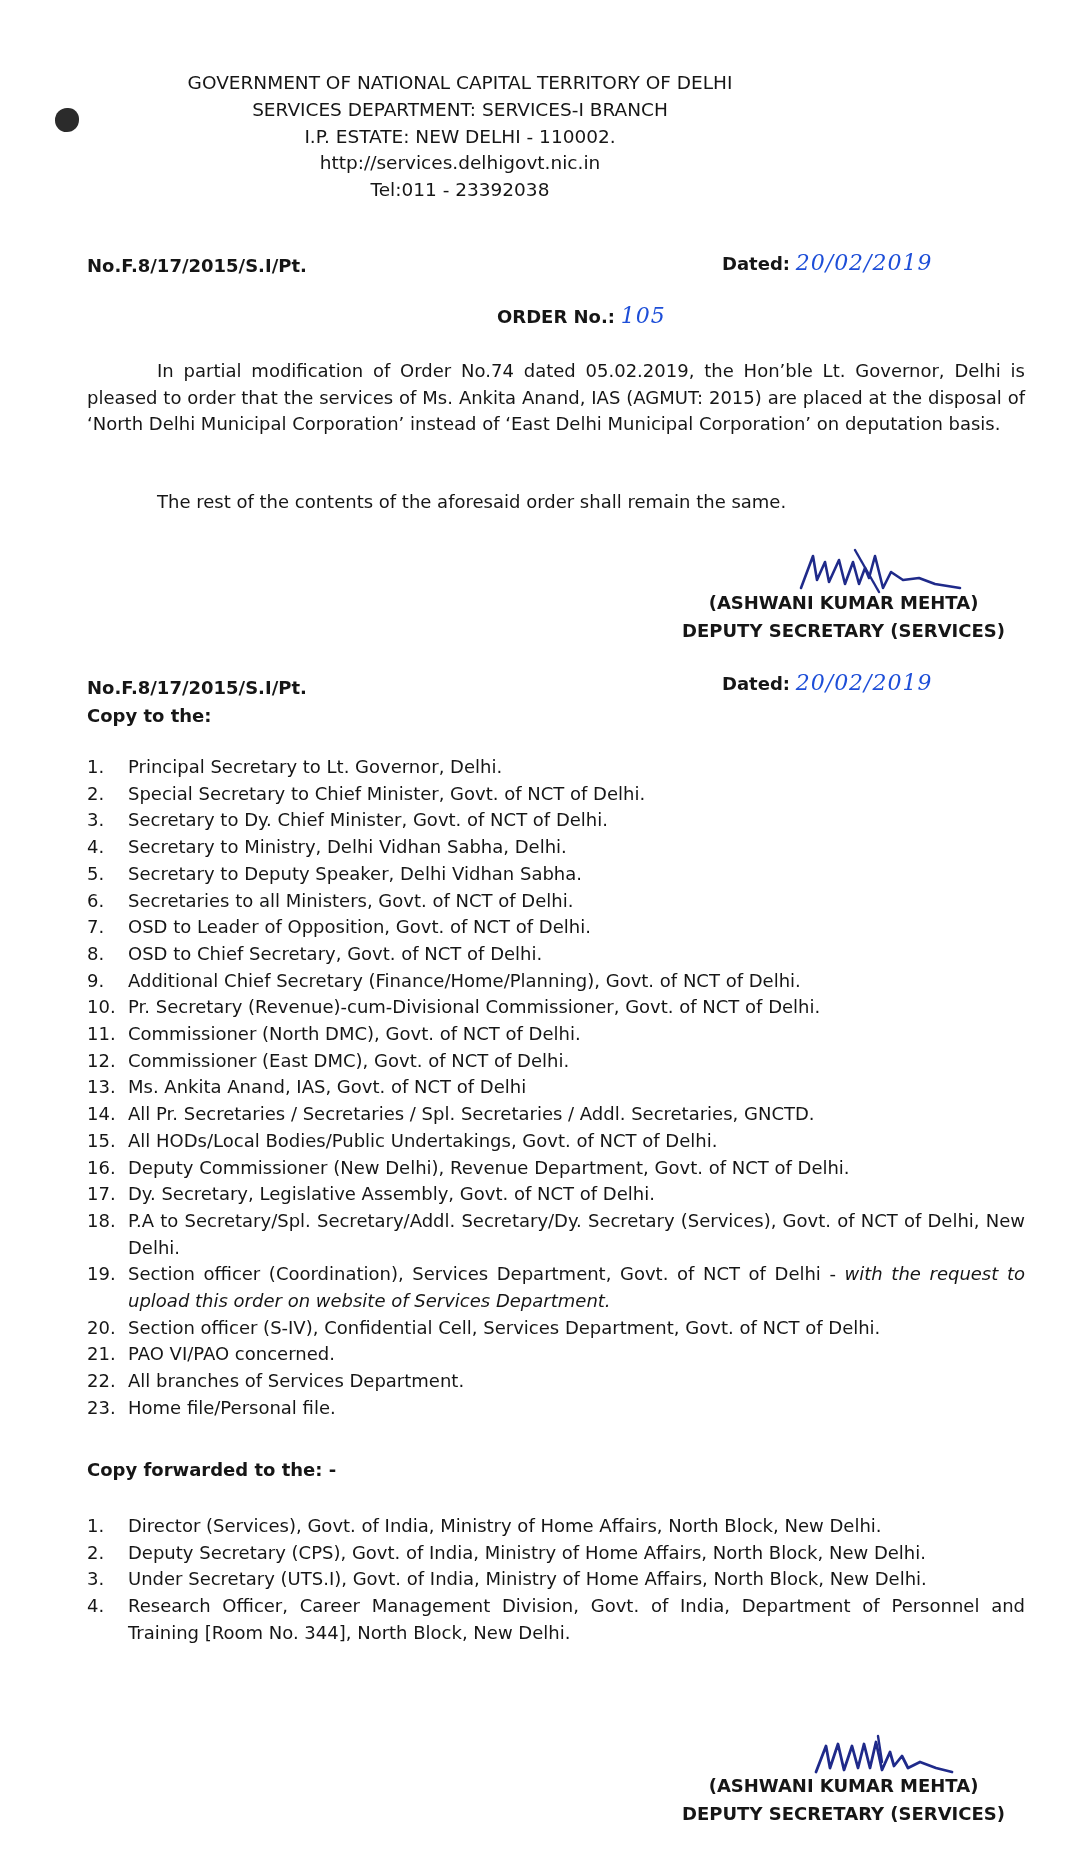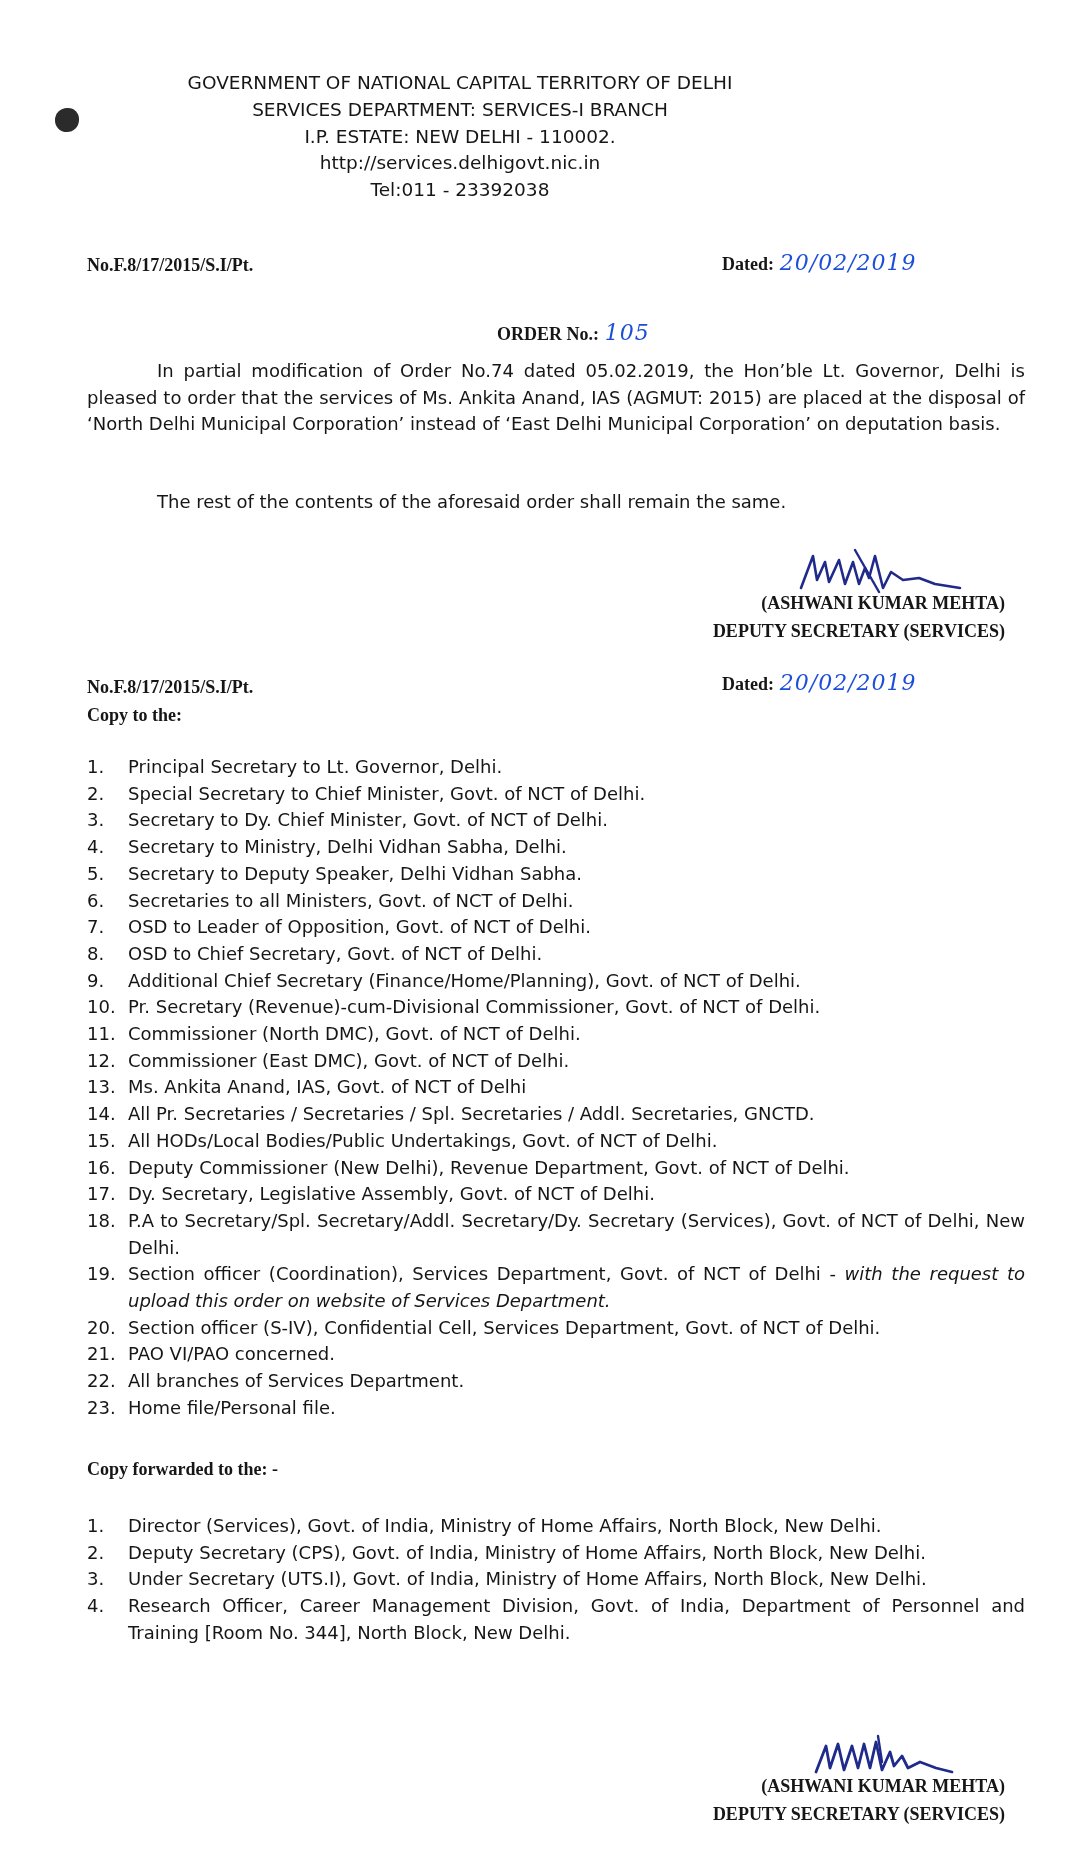--- a/index.html
+++ b/index.html
@@ -19,44 +19,44 @@
     letter-spacing: 1px;
   }
   .para {
     position: absolute; left: 87px; width: 938px; line-height: 26.7px; text-align: justify;
     text-indent: 70px; white-space: normal; word-spacing: 0px;
   }
   .list { position: absolute; left: 87px; width: 938px; margin: 0; padding: 0; list-style: none; }
   .list li { position: relative; padding-left: 41px; line-height: 26.7px; text-align: justify; }
   .list li .num { position: absolute; left: 0; top: 0; }
   .list li em { font-style: italic; }
-  .sig-block { position: absolute; right: 75px; text-align: right; line-height: 28px; white-space: nowrap; }
+  .sig-block { position: absolute; right: 75px; text-align: center; line-height: 28px; white-space: nowrap; }
   .sig-svg { position: absolute; }
-  .bold { font-weight: bold; font-family: Liberation Serif, serif; }
+  .bold { font-weight: bold; }
 </style>
 </head>
 <body>
 
 <div class="punch-hole"></div>
 
 <div class="header">
   <div>GOVERNMENT OF NATIONAL CAPITAL TERRITORY OF DELHI</div>
   <div>SERVICES DEPARTMENT: SERVICES-I BRANCH</div>
   <div>I.P. ESTATE: NEW DELHI - 110002.</div>
   <div>http://services.delhigovt.nic.in</div>
   <div>Tel:011 - 23392038</div>
 </div>
 
 <div class="abs bold" style="left:87px; top:255px;">No.F.8/17/2015/S.I/Pt.</div>
 <div class="abs" style="left:722px; top:250px;">
   <span class="bold">Dated:</span>
   <span class="hand">20/02/2019</span>
 </div>
 
-<div class="abs" style="left:497px; top:320px;">
+<div class="abs" style="left:497px; top:303px;">
   <span class="bold">ORDER No.:</span>
   <span class="hand">105</span>
 </div>
 
 <div class="para" style="top:358px;">In partial modification of Order No.74 dated 05.02.2019, the Hon’ble Lt. Governor, Delhi is pleased to order that the services of Ms. Ankita Anand, IAS (AGMUT: 2015) are placed at the disposal of ‘North Delhi Municipal Corporation’ instead of ‘East Delhi Municipal Corporation’ on deputation basis.</div>
 <div class="para" style="top:489px;">The rest of the contents of the aforesaid order shall remain the same.</div>
 
 <svg class="sig-svg" style="left:795px; top:548px;" width="200" height="50" viewBox="0 0 200 50">
   <path d="M6 40 L18 8 L22 32 L30 14 L34 34 L44 12 L50 36 L58 14 L64 36 L70 20 L74 30 L80 8 L88 40 L96 24 L108 32 L124 30 L140 36 L165 40" fill="none" stroke="#1f2a8a" stroke-width="2.6" stroke-linejoin="round" stroke-linecap="round"></path>
   <path d="M60 2 L84 44" fill="none" stroke="#1f2a8a" stroke-width="2.4" stroke-linecap="round"></path>

